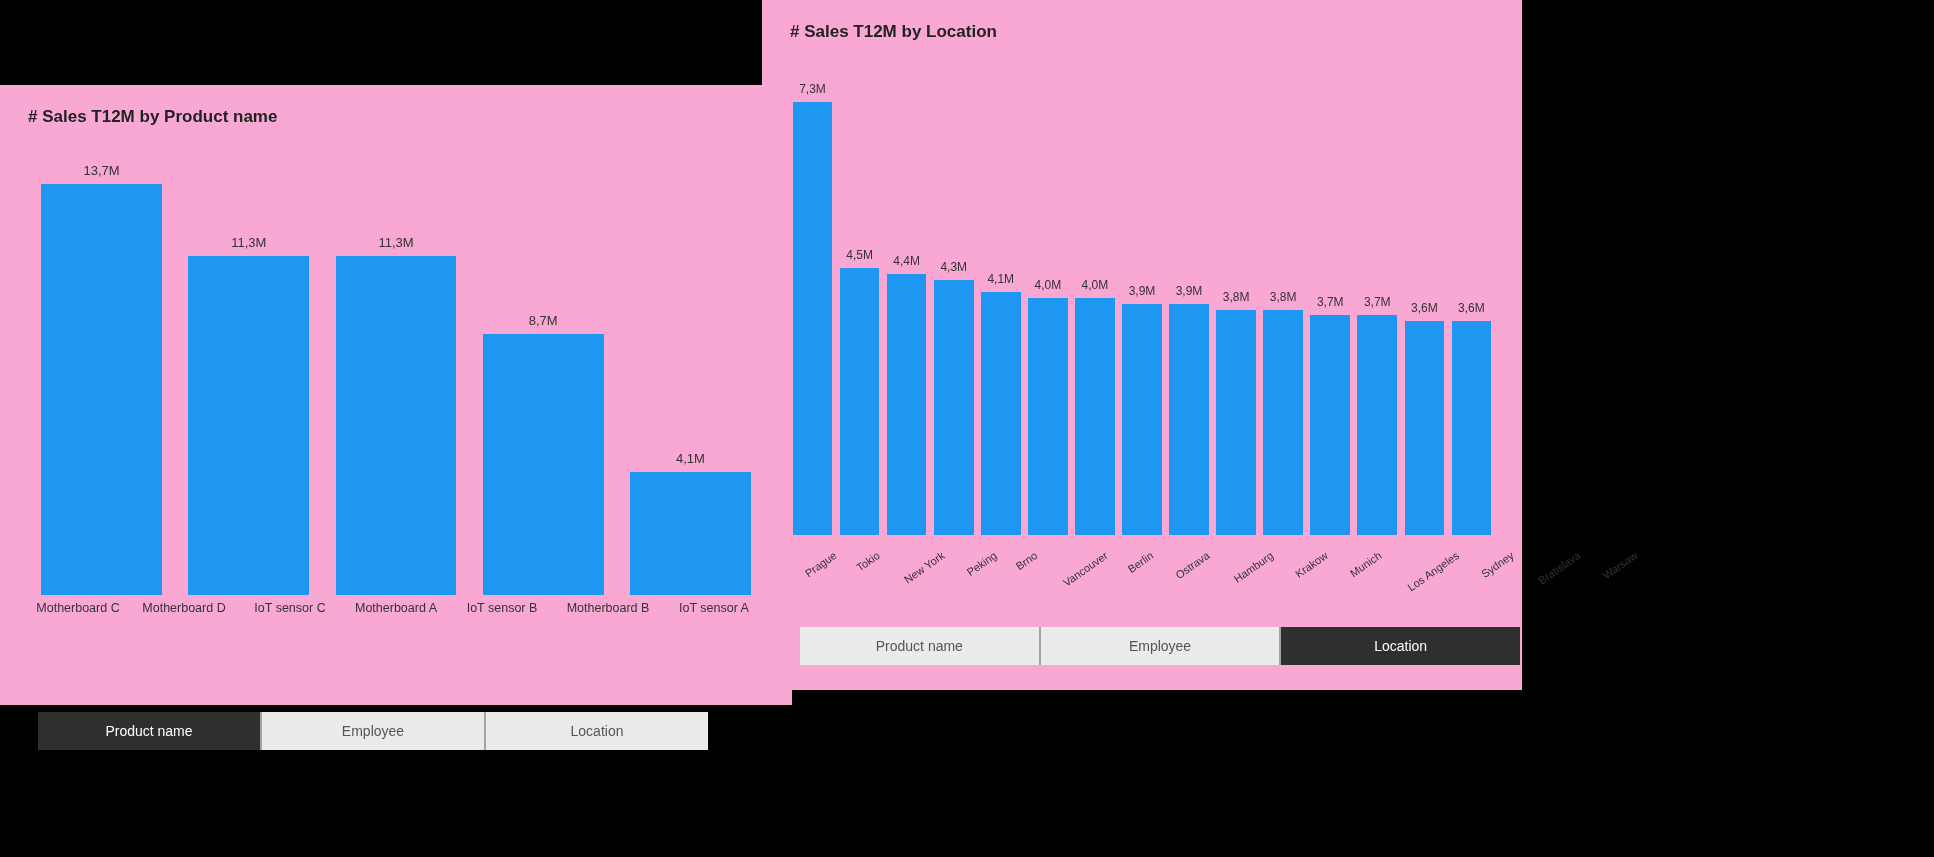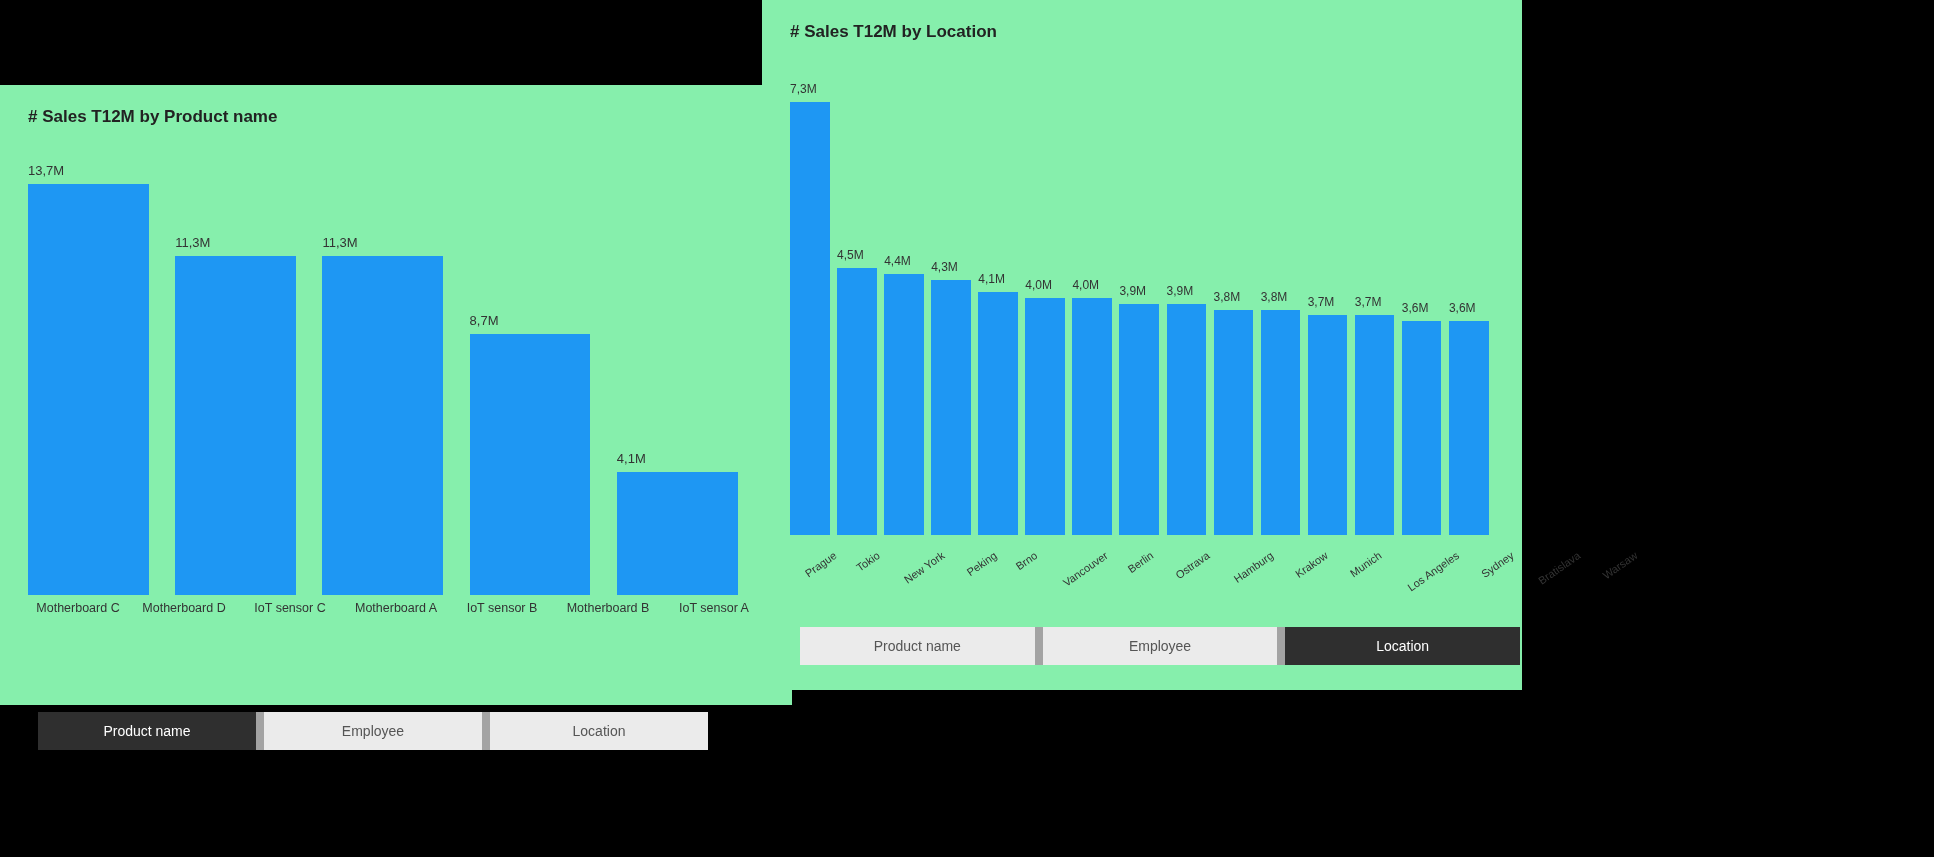--- a/index.html
+++ b/index.html
@@ -6,21 +6,21 @@
     margin: 0;
     padding: 0;
     width: 1934px;
     height: 857px;
     background: #000;
     font-family: "Segoe UI", Arial, sans-serif;
     overflow: hidden;
   }
   .panel {
     position: absolute;
-    background: #86efac;
+    background: #f9a8d4;
     box-sizing: border-box;
   }
   .panel-left  { left: 0px;   top: 85px; width: 792px; height: 620px; padding: 22px 28px 0 28px; }
   .panel-right { left: 762px; top: 0px;  width: 760px; height: 690px; padding: 22px 28px 0 28px; }
 
   .chart-title {
     font-size: 17px;
     font-weight: 600;
     color: #222;
     margin: 0 0 18px 0;
@@ -38,21 +38,21 @@
     left: 0; right: 0; top: 0; bottom: 60px;
     display: flex;
     align-items: flex-end;
   }
   .plot-right .bars { gap: 2px; bottom: 80px; }
 
   .bar-slot {
     flex: 1 1 0;
     display: flex;
     flex-direction: column;
-    align-items: flex-start;
+    align-items: center;
     position: relative;
   }
   .bar-value {
     font-size: 13px;
     color: #333;
     margin-bottom: 6px;
     white-space: nowrap;
   }
   .plot-right .bar-value { font-size: 12px; }
 
@@ -97,21 +97,21 @@
   .tabs-right { left: 800px; top: 627px; width: 720px; }
 
   .tab {
     flex: 1 1 0;
     display: flex;
     align-items: center;
     justify-content: center;
     font-size: 14px;
     color: #555;
     background: #ebebeb;
-    border-right: 8px solid #a3a3a3;
+    border-right: 2px solid #a3a3a3;
     cursor: pointer;
   }
   .tab:last-child { border-right: none; }
   .tab.active {
     background: #2f2f2f;
     color: #fff;
   }
 </style>
 </head>
 <body>

